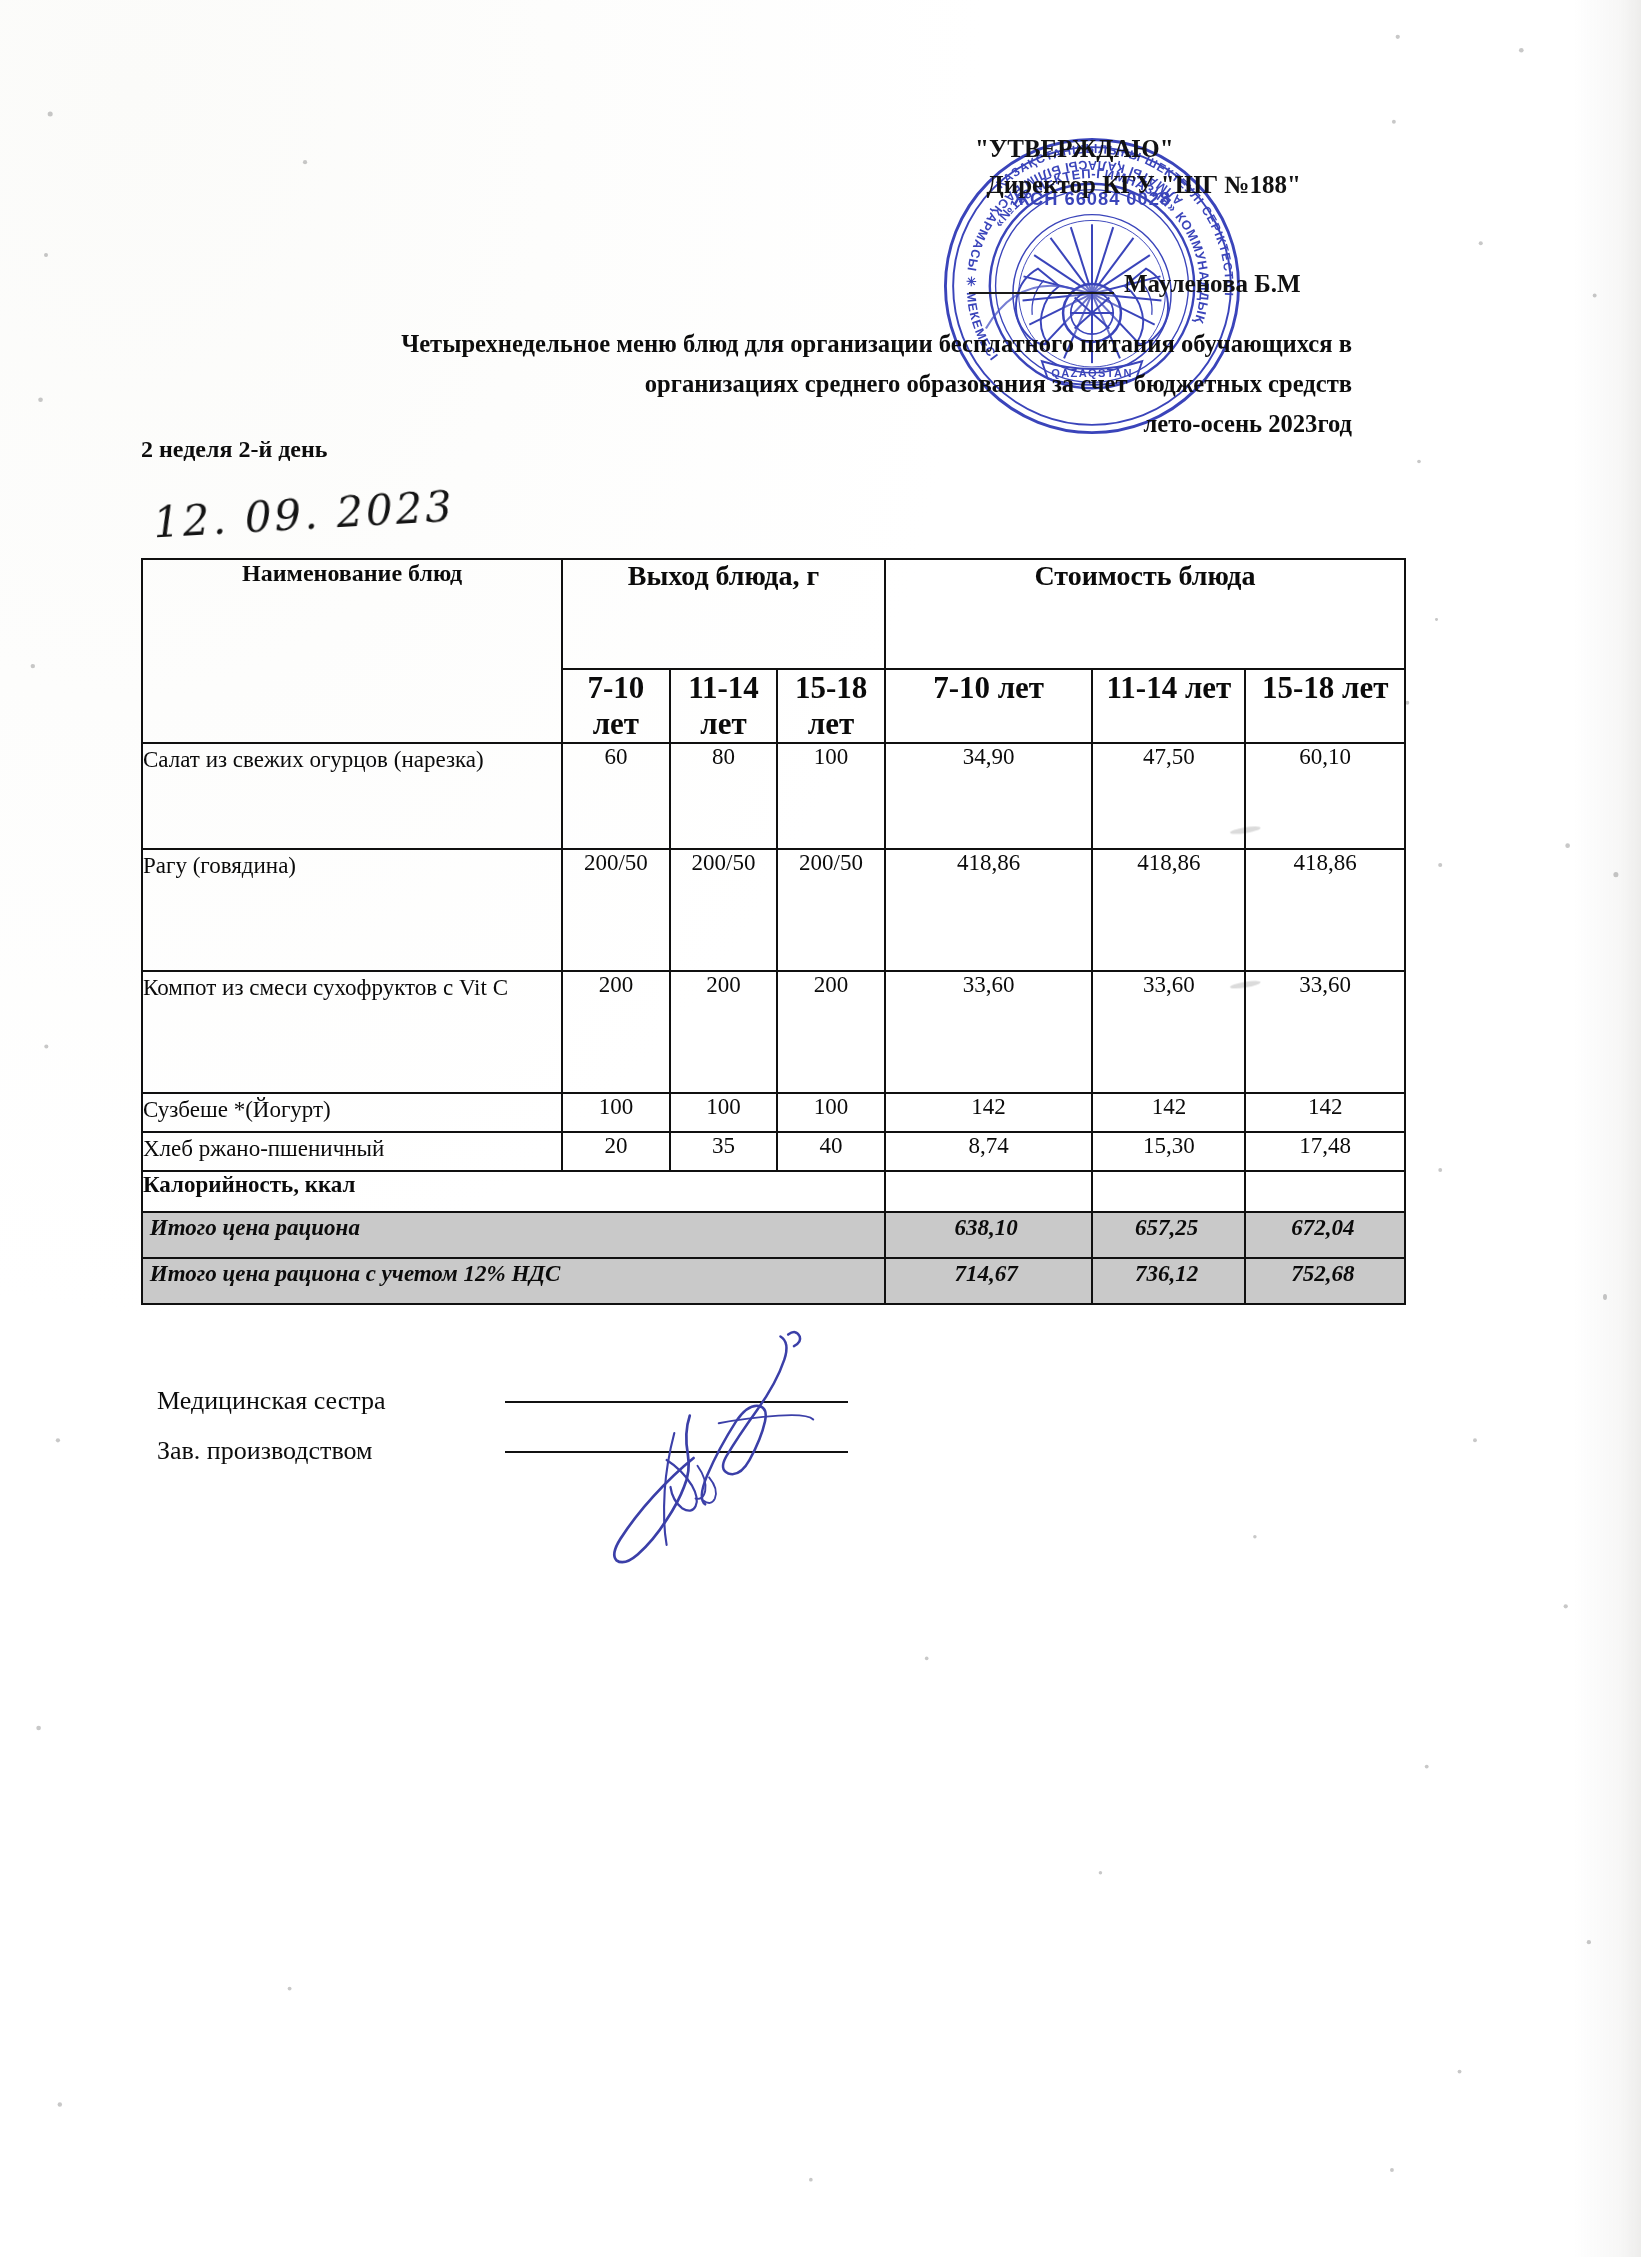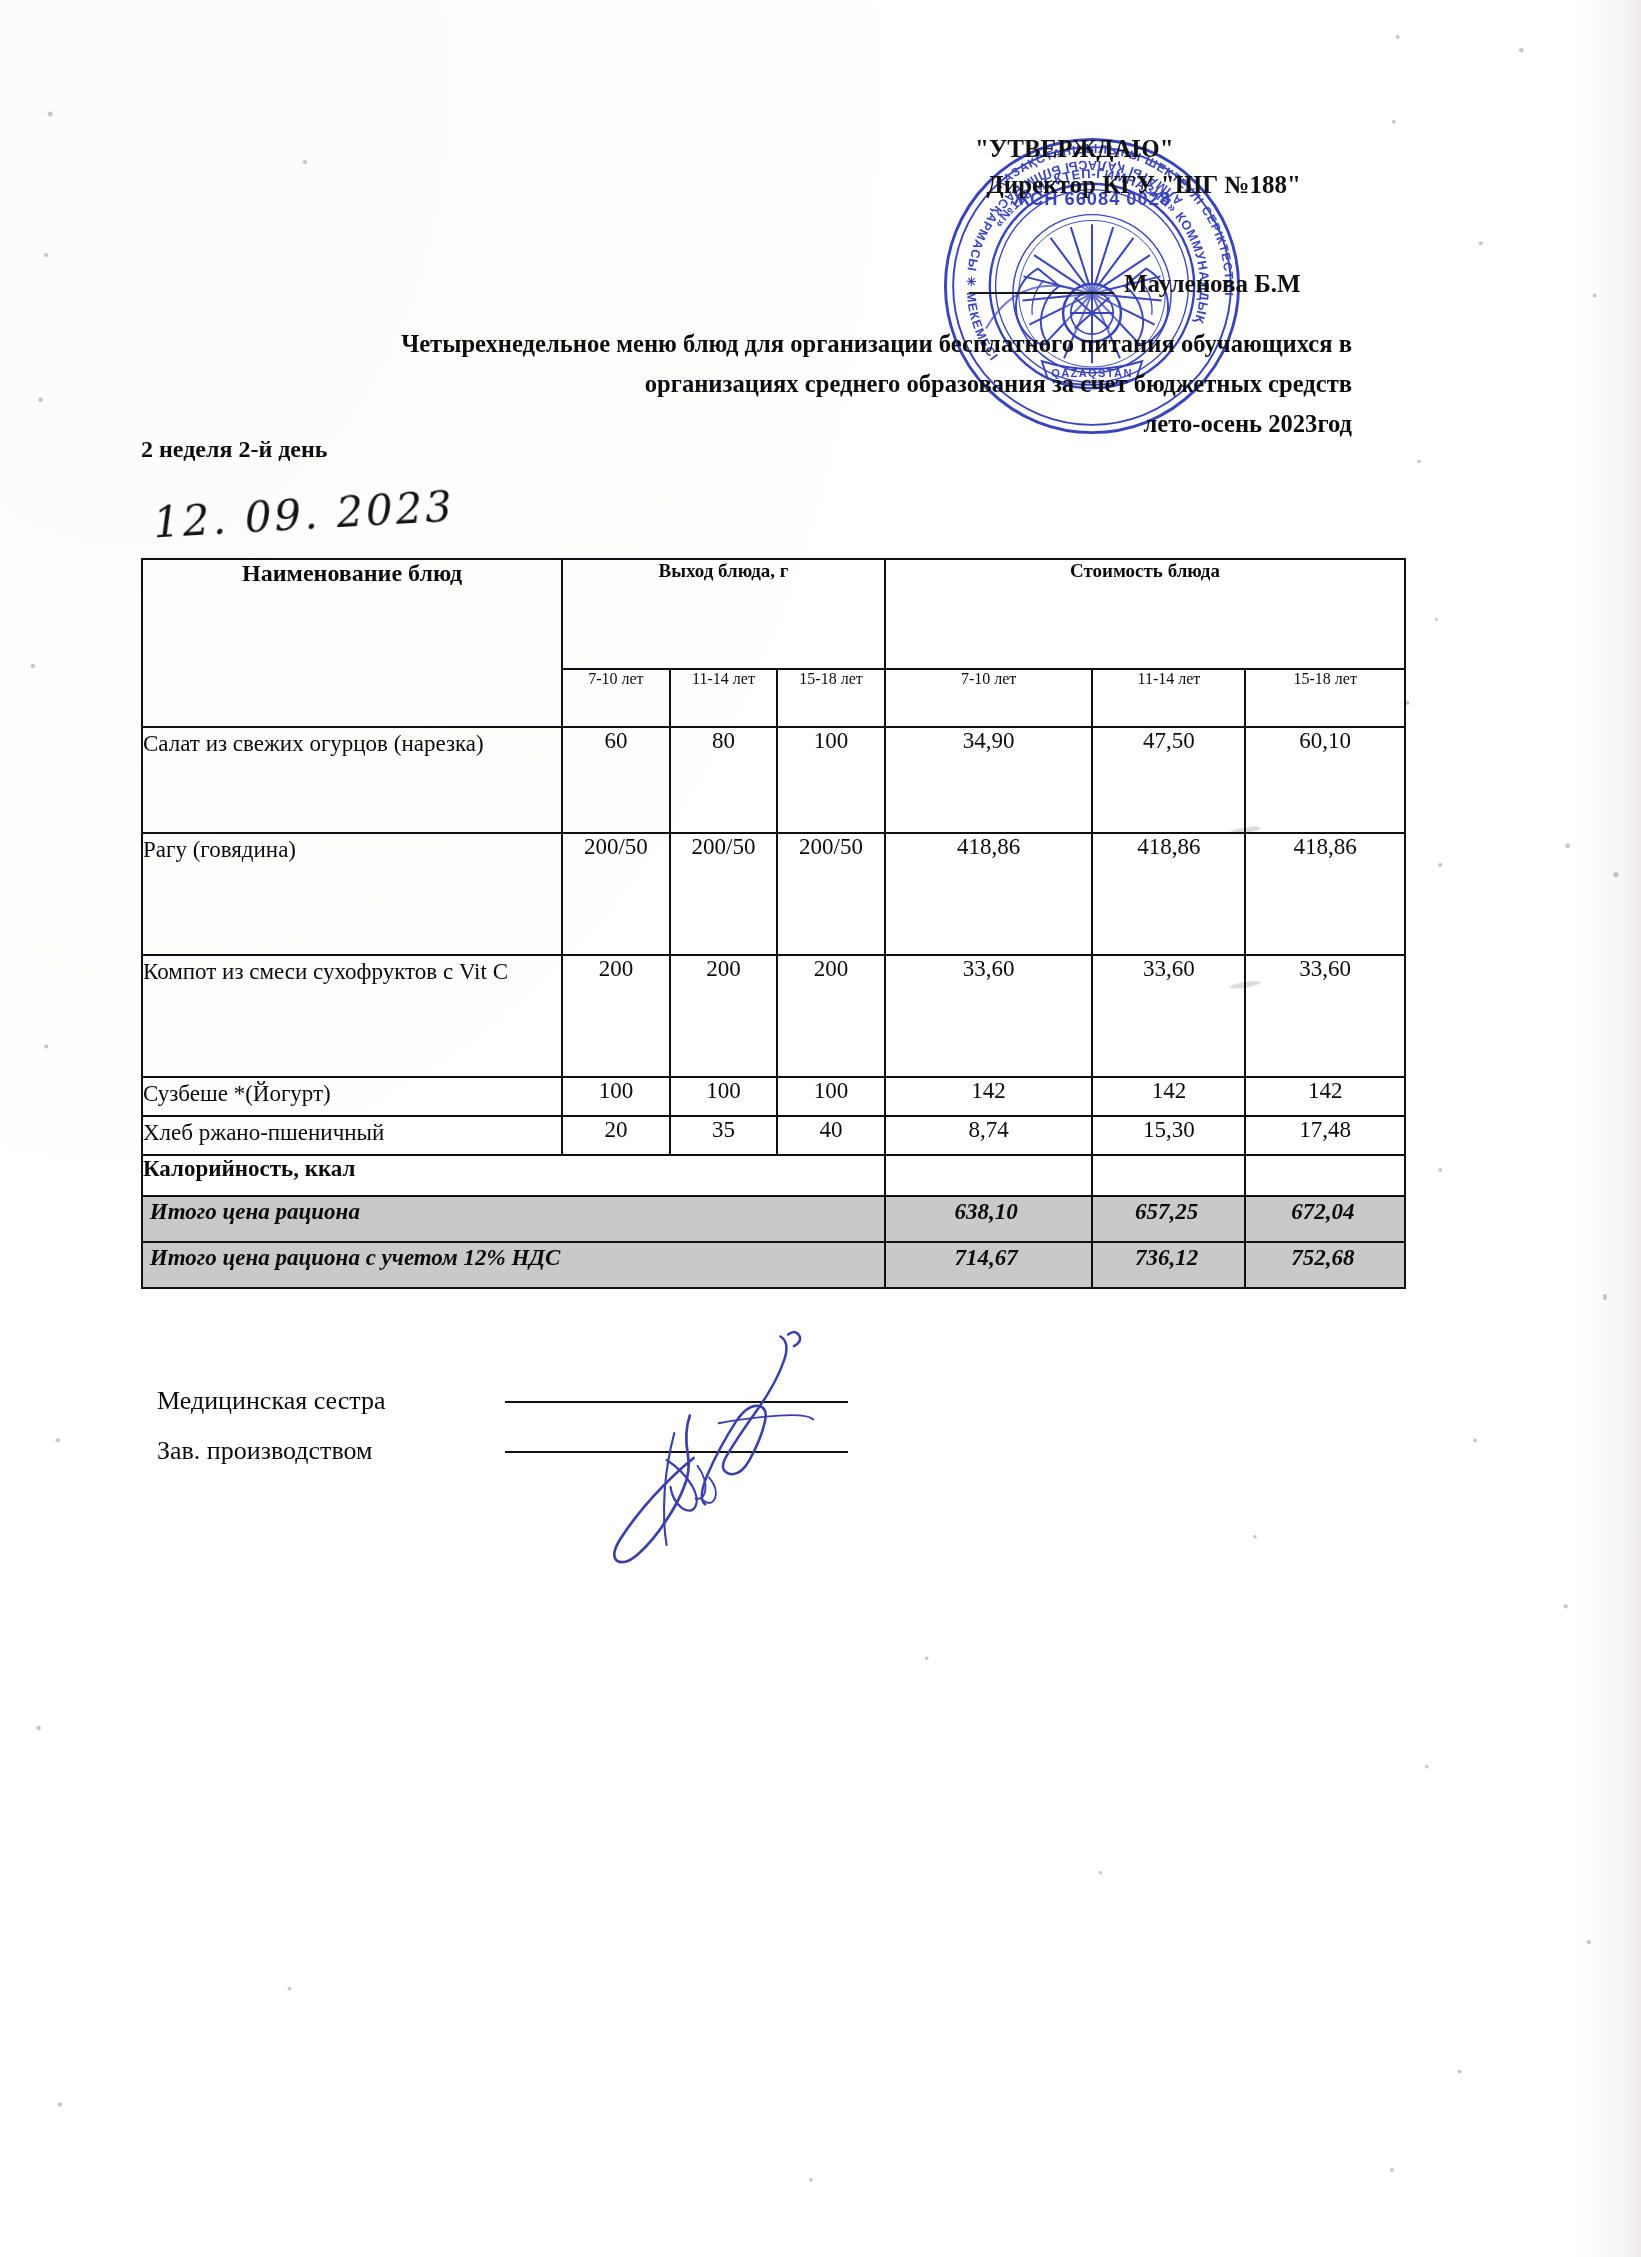--- a/index.html
+++ b/index.html
@@ -135,34 +135,34 @@
     color: #0b0b0b;
   }
   table.menu th, table.menu td {
     border: 2.3px solid #101010;
     padding: 0;
     vertical-align: top;
   }
   .hdr-group {
     text-align: center;
     font-weight: bold;
-    font-size: 19px;
+    font-size: 28px;
     vertical-align: middle;
     height: 108px;
   }
   .hdr-name {
     text-align: center;
     font-weight: bold;
     font-size: 24px;
     vertical-align: middle;
   }
   .hdr-age {
     text-align: center;
-    font-weight: normal;
-    font-size: 16px;
+    font-weight: bold;
+    font-size: 31px;
     vertical-align: middle;
     height: 56px;
   }
   td.dish {
     text-align: left;
     padding: 5.8px 3.9px 3.9px 6.8px;
     line-height: 1.42;
     font-size: 23px;
   }
   td.num {

